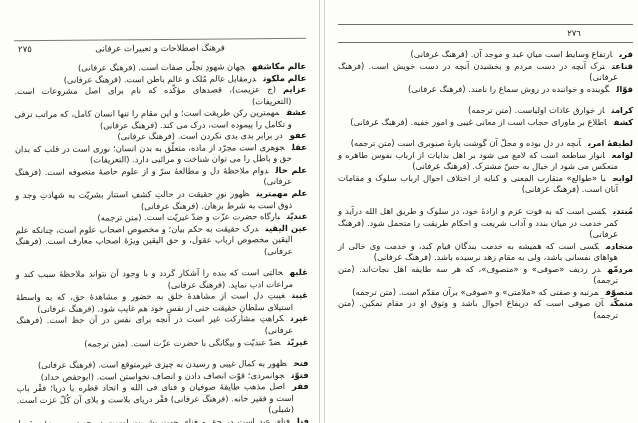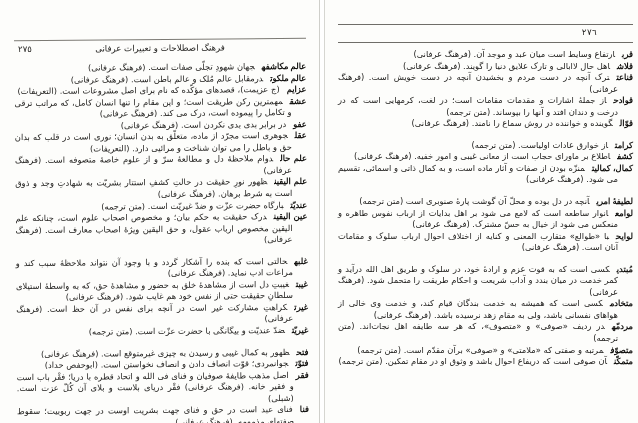--- a/index.html
+++ b/index.html
@@ -30,27 +30,27 @@
   .page-right .page-header{
     margin-top:24px;border-top:1px solid #6f6d68;border-bottom:1px solid #6f6d68;
     padding:1px 0 2px 0;
   }
   .page-left .page-header{
     margin-top:39px;border-top:1px solid #7c7a74;padding-top:2px;
   }
   .page-title{text-align:center;letter-spacing:0.2px;}
   .pagenum{position:absolute;top:2px;font-size:8.6px;}
   .page-left .pagenum{left:4px;}
-  .page-right .pagenum{right:36px;font-family:Liberation Mono, monospace;}
+  .page-right .pagenum{right:52px;}
   .entries{
     margin-top:6px;direction:rtl;text-align:justify;
     font-size:8.35px;line-height:11.55px;color:#232220;
   }
   .entry{margin:0;padding-right:15px;text-indent:-15px;}
-  .entry b{font-weight:bold;margin-left:7px;color:#151412;font-family:Liberation Serif, serif;}
+  .entry b{font-weight:bold;margin-left:7px;color:#151412;}
   .section-gap{height:10px;}
 </style>
 </head>
 <body>
 
 <div class="spread">
 
   <div class="page page-left">
     <div class="sheet">
       <div class="page-header">
@@ -58,21 +58,21 @@
         <div class="page-title">فرهنگ اصطلاحات و تعبیرات عرفانی</div>
       </div>
       <div class="entries">
           <p class="entry"><b>عالم مکاشفه</b><span>جهان شهودِ تجلّی صفات است. (فرهنگ عرفانی)</span></p>
           <p class="entry"><b>عالم ملکوت</b><span>درمقابل عالم مُلک و عالم باطن است. (فرهنگ عرفانی)</span></p>
           <p class="entry"><b>عزایم</b><span>(ج عزیمت)، قصدهای مؤکّده که نام برای اصل مشروعات است. (التعریفات)</span></p>
           <p class="entry"><b>عشق</b><span>مهمترین رکن طریقت است؛ و این مقام را تنها انسان کامل، که مراتب ترقی و تکامل را پیموده است، درک می کند. (فرهنگ عرفانی)</span></p>
           <p class="entry"><b>عفو</b><span>در برابر بدی بدی نکردن است. (فرهنگ عرفانی)</span></p>
           <p class="entry"><b>عقل</b><span>جوهری است مجرّد از ماده، متعلّق به بدن انسان؛ نوری است در قلب که بدان حق و باطل را می توان شناخت و مرائیی دارد. (التعریفات)</span></p>
           <p class="entry"><b>علم حال</b><span>دوام ملاحظهٔ دل و مطالعهٔ سرّ و از علوم خاصهٔ متصوفه است. (فرهنگ عرفانی)</span></p>
-          <p class="entry"><b>علم الیقین</b><span>ظهور نورِ حقیقت در حالتِ کشفِ استتار بشریّت به شهادتِ وجد و ذوق است به شرط برهان. (فرهنگ عرفانی)</span></p>
+          <p class="entry"><b>علم مهمترین</b><span>ظهور نورِ حقیقت در حالتِ کشفِ استتار بشریّت به شهادتِ وجد و ذوق است به شرط برهان. (فرهنگ عرفانی)</span></p>
           <p class="entry"><b>عندیّت</b><span>بارگاه حضرت عزّت و ضدّ غیریّت است. (متن ترجمه)</span></p>
           <p class="entry"><b>عین الیقین</b><span>درک حقیقت به حکم بیان؛ و مخصوص اصحاب علوم است، چنانکه علم الیقین مخصوص ارباب عقول، و حق الیقین ویژهٔ اصحاب معارف است. (فرهنگ عرفانی)</span></p>
           <div class="section-gap"></div>
           <p class="entry"><b>غلبه</b><span>حالتی است که بنده را آشکار گردد و با وجود آن نتواند ملاحظهٔ سبب کند و مراعات ادب نماید. (فرهنگ عرفانی)</span></p>
           <p class="entry"><b>غیبت</b><span>غیبتِ دل است از مشاهدهٔ خلق به حضور و مشاهدهٔ حق، که به واسطهٔ استیلای سلطانِ حقیقت حتی از نفس خود هم غایب شود. (فرهنگ عرفانی)</span></p>
           <p class="entry"><b>غیرت</b><span>کراهتِ مشارکت غیر است در آنچه برای نفس در آن حظ است. (فرهنگ عرفانی)</span></p>
           <p class="entry"><b>غیریّت</b><span>ضدّ عندیّت و بیگانگی با حضرت عزّت است. (متن ترجمه)</span></p>
           <div class="section-gap"></div>
           <p class="entry"><b>فتح</b><span>ظهور به کمال غیبی و رسیدن به چیزی غیرمتوقع است. (فرهنگ عرفانی)</span></p>
           <p class="entry"><b>فتوّت</b><span>جوانمردی؛ قوّت انصاف دادن و انصاف نخواستن است. (ابوحفص حداد)</span></p>
@@ -84,28 +84,25 @@
 
   <div class="spine"></div>
 
   <div class="page page-right">
     <div class="sheet">
       <div class="page-header">
         <span class="pagenum">٢٧٦</span>
       </div>
       <div class="entries">
           <p class="entry"><b>قرب</b><span>ارتفاع وسایط است میان عبد و موجد آن. (فرهنگ عرفانی)</span></p>
-          <p class="entry"><b>قلاش</b><span>اهل حال لاابالی و تارک علایق دنیا را گویند. (فرهنگ عرفانی)</span></p>
           <p class="entry"><b>قناعت</b><span>ترک آنچه در دست مردم و بخشیدن آنچه در دست خویش است. (فرهنگ عرفانی)</span></p>
-          <p class="entry"><b>قوادح</b><span>از جملهٔ اشارات و مقدمات مقامات است؛ در لغت، کرمهایی است که در درخت و دندان افتد و آنها را بپوساند. (متن ترجمه)</span></p>
           <p class="entry"><b>قوّال</b><span>گوینده و خواننده در روش سماع را نامند. (فرهنگ عرفانی)</span></p>
           <div class="section-gap"></div>
           <p class="entry"><b>کرامت</b><span>از خوارق عادات اولیاست. (متن ترجمه)</span></p>
           <p class="entry"><b>کشف</b><span>اطلاع بر ماورای حجاب است از معانی غیبی و امور خفیه. (فرهنگ عرفانی)</span></p>
-          <p class="entry"><b>کمال، کمالیت</b><span>منزّه بودن از صفات و آثار ماده است، و به کمال ذاتی و اسمائی، تقسیم می شود. (فرهنگ عرفانی)</span></p>
           <div class="section-gap"></div>
           <p class="entry"><b>لطیفهٔ امری</b><span>آنچه در دل بوده و محلّ آن گوشت پارهٔ صنوبری است (متن ترجمه)</span></p>
           <p class="entry"><b>لوامع</b><span>انوار ساطعه است که لامع می شود بر اهل بدایات از ارباب نفوس طاهره و منعکس می شود از خیال به حسّ مشترک. (فرهنگ عرفانی)</span></p>
           <p class="entry"><b>لوایح</b><span>با «طوالع» متقارب المعنی و کنایه از اختلاف احوال ارباب سلوک و مقامات آنان است. (فرهنگ عرفانی)</span></p>
           <div class="section-gap"></div>
           <p class="entry"><b>مُبتدی</b><span>کسی است که به قوت عزم و ارادهٔ خود، در سلوک و طریق اهل الله درآید و کمر خدمت در میان بندد و آداب شریعت و احکام طریقت را متحمل شود. (فرهنگ عرفانی)</span></p>
           <p class="entry"><b>متخادم</b><span>کسی است که همیشه به خدمت بندگان قیام کند، و خدمت وی خالی از هواهای نفسانی باشد، ولی به مقام زهد نرسیده باشد. (فرهنگ عرفانی)</span></p>
           <p class="entry"><b>مردمّه</b><span>در ردیف «صوفی» و «متصوف»، که هر سه طایفه اهل نجات‌اند. (متن ترجمه)</span></p>
           <p class="entry"><b>متصوّف</b><span>مرتبه و صفتی که «ملامتی» و «صوفی» برآن مقدّم است. (متن ترجمه)</span></p>
           <p class="entry"><b>متمکّن</b><span>آن صوفی است که دریفاع احوال باشد و وثوق او در مقام تمکین. (متن ترجمه)</span></p>

